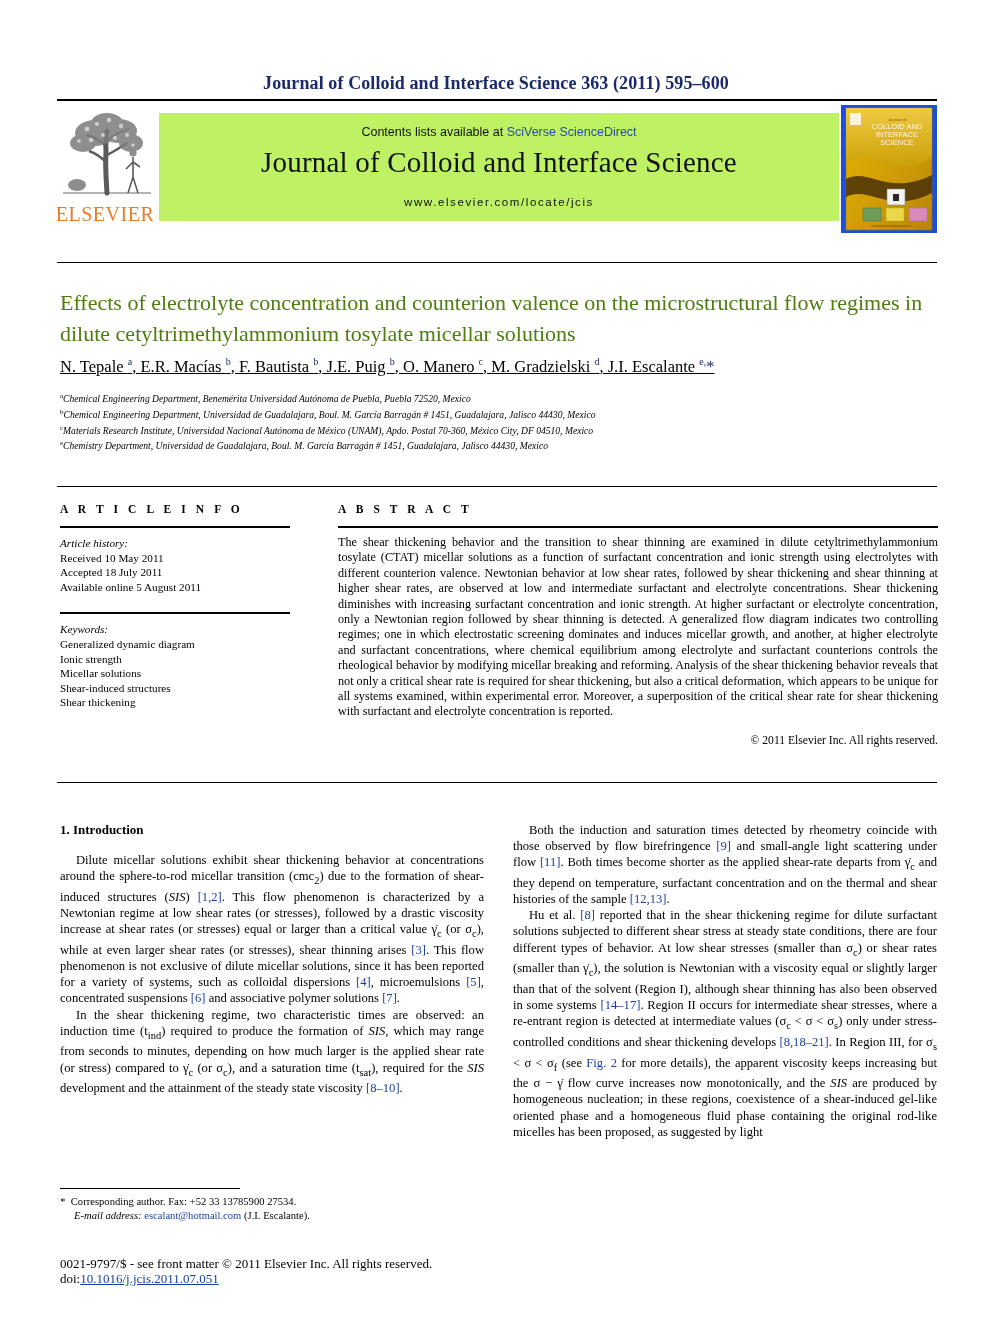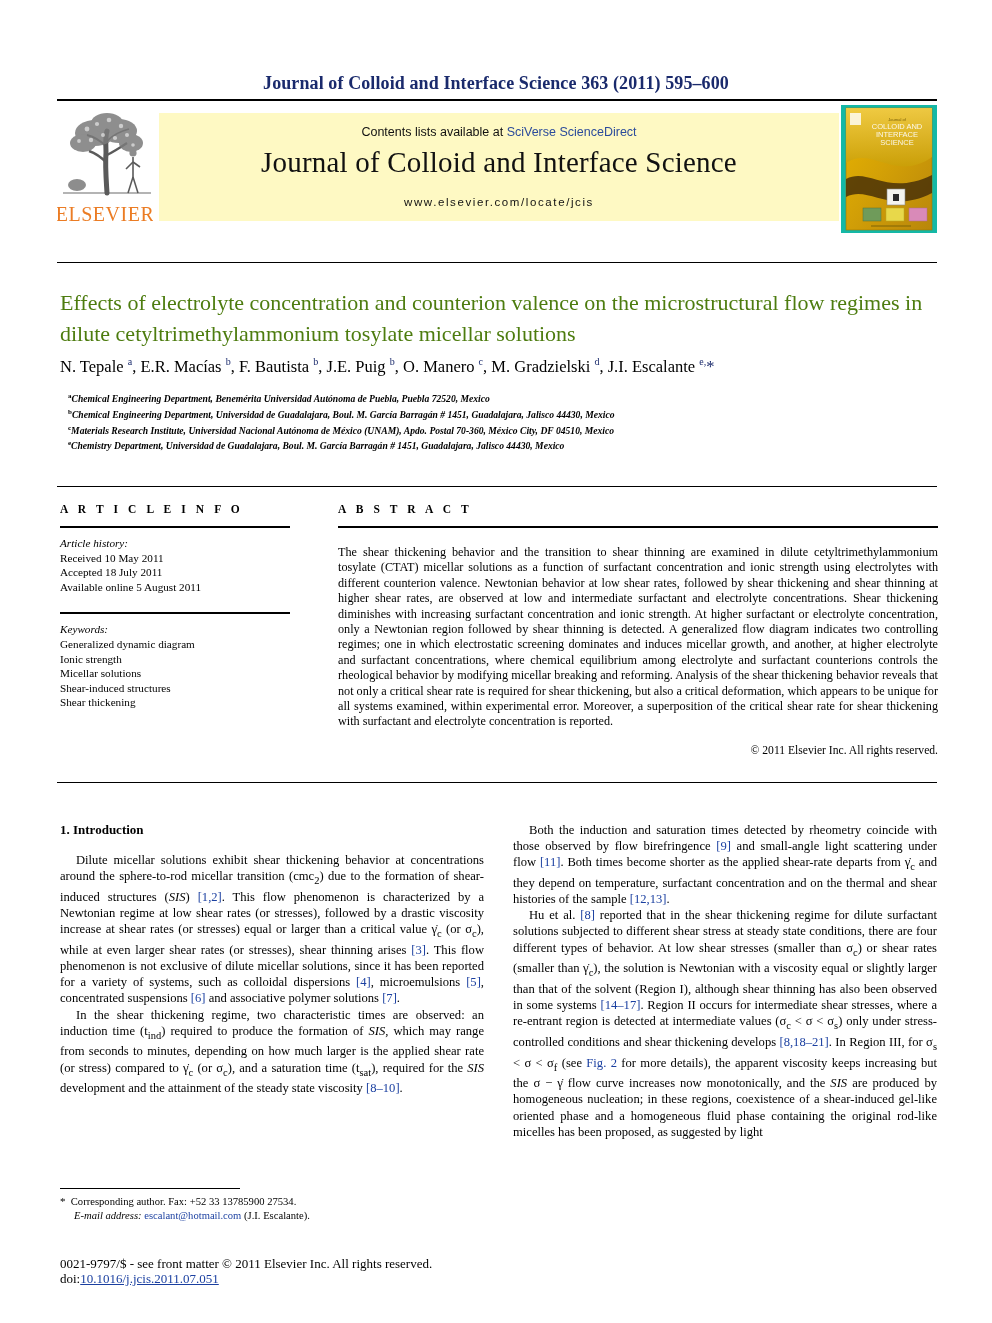--- a/index.html
+++ b/index.html
@@ -64,21 +64,21 @@
     font-family: "Liberation Serif", serif;
     font-size: 20px;
     letter-spacing: 0.5px;
     line-height: 22px;
   }
   .band {
     position: absolute;
     left: 102px; top: 12px;
     width: 680px;
     height: 108px;
-    background: #fef9c3;
+    background: #bef264;
     text-align: center;
   }
   .band-contents {
     position: absolute;
     left: 0; top: 12px;
     width: 680px;
     font-family: "Liberation Sans", sans-serif;
     font-size: 12.5px;
     color: #111;
   }
@@ -101,21 +101,21 @@
     font-family: "Liberation Sans", sans-serif;
     font-size: 11.5px;
     letter-spacing: 1.6px;
     color: #111;
   }
   .cover-thumb {
     position: absolute;
     right: 0; top: 4px;
     width: 96px;
     height: 128px;
-    background: #14b8a6;
+    background: #1d4ed8;
     overflow: hidden;
   }
 
   
   .title-rule {
     position: absolute;
     left: 57px; top: 262px;
     width: 880px;
     border-top: 1px solid #000;
   }
@@ -128,33 +128,33 @@
     line-height: 31px;
     color: #4d7c0f;
   }
   .authors {
     position: absolute;
     left: 60px; top: 356px;
     width: 880px;
     font-family: "Liberation Serif", serif;
     font-size: 16.5px;
     color: #000;
+    text-decoration: underline;
   }
   .authors sup { font-size: 10px; color: #1a2a6c; vertical-align: super; }
   .authors .star { color: #1a2a6c; }
   .affils {
     position: absolute;
-    left: 68px; top: 390px;
+    left: 60px; top: 390px;
     width: 890px;
     font-family: "Liberation Serif", serif;
     font-style: italic;
     font-size: 9.6px;
     line-height: 13.6px;
     color: #000;
-    font-weight: bold;
   }
   .affils div { white-space: nowrap; }
   .affils sup { font-style: normal; font-size: 7px; vertical-align: super; }
 
   
   .info-rule-top {
     position: absolute;
     left: 57px; top: 486px;
     width: 880px;
     border-top: 1px solid #000;
@@ -192,21 +192,21 @@
   .hr-thin2 {
     border-top: 2px solid #000;
     margin-top: 18px;
   }
   .abs-body {
     font-family: "Liberation Serif", serif;
     font-size: 12.2px;
     line-height: 15.4px;
     text-align: justify;
     color: #000;
-    padding-top: 17px;
+    padding-top: 7px;
   }
   .abs-copy {
     font-family: "Liberation Serif", serif;
     font-size: 11.6px;
     text-align: right;
     padding-top: 14px;
   }
 
   .info-rule-bot {
     position: absolute;

